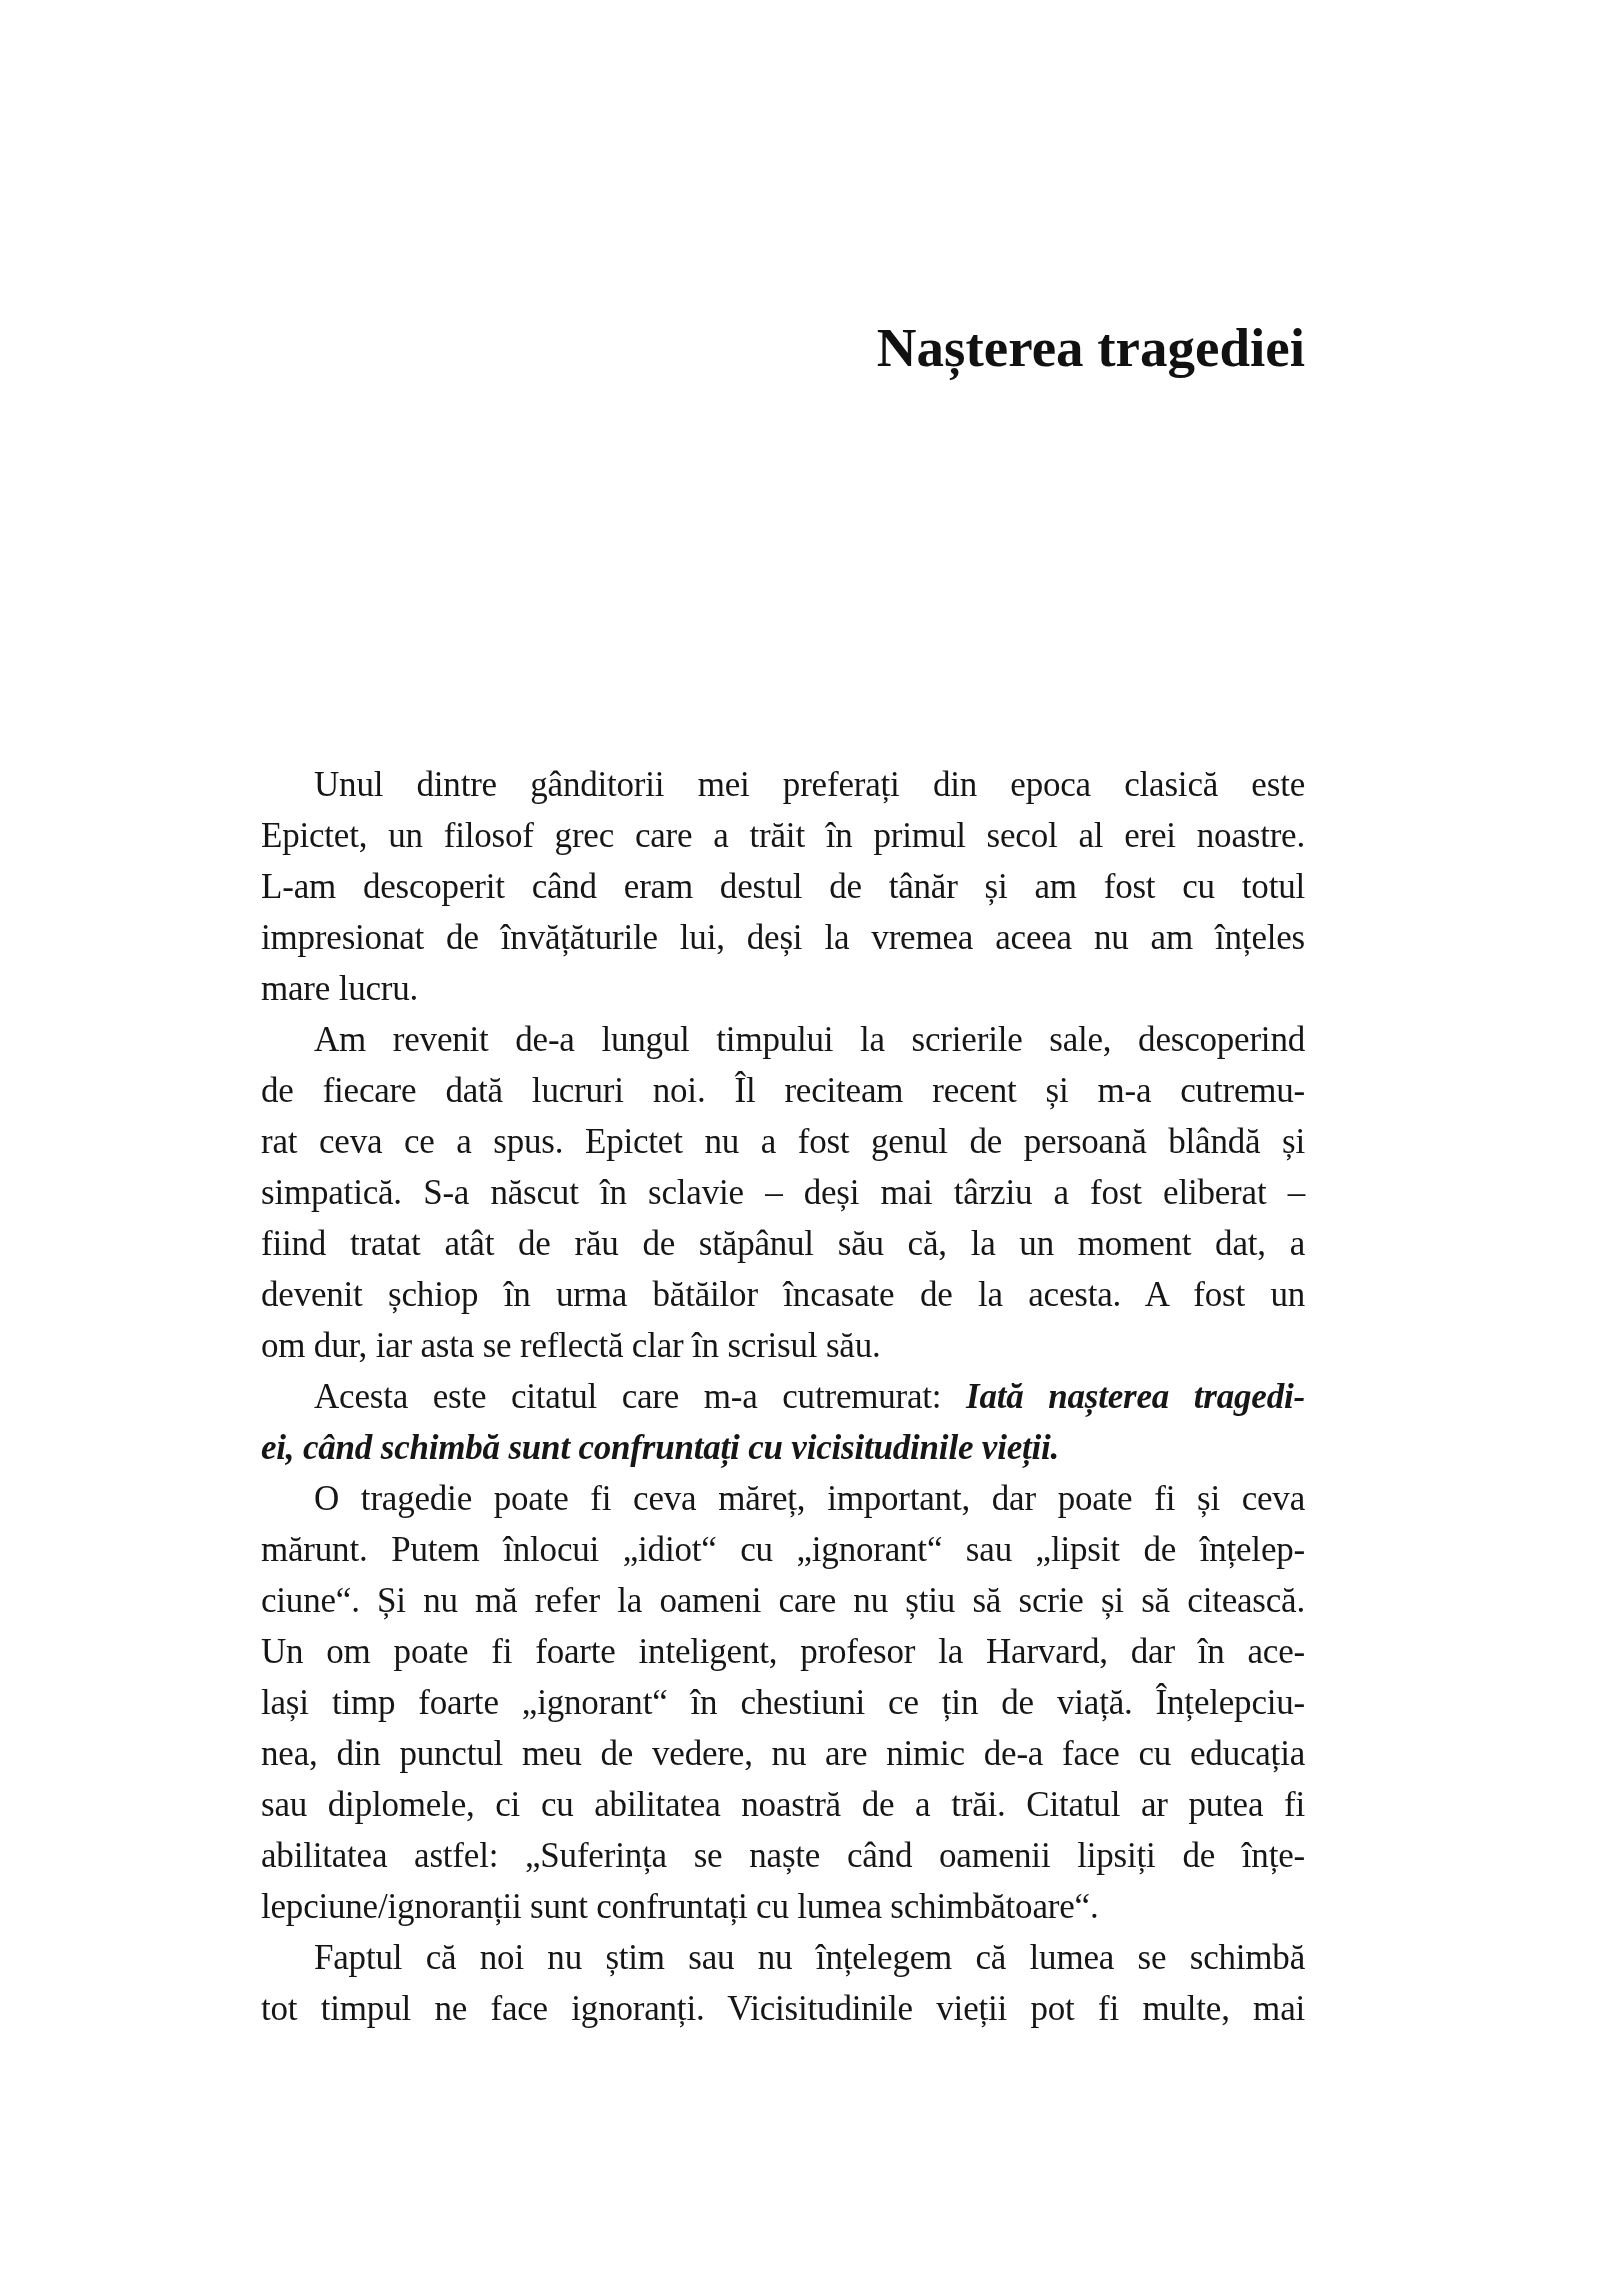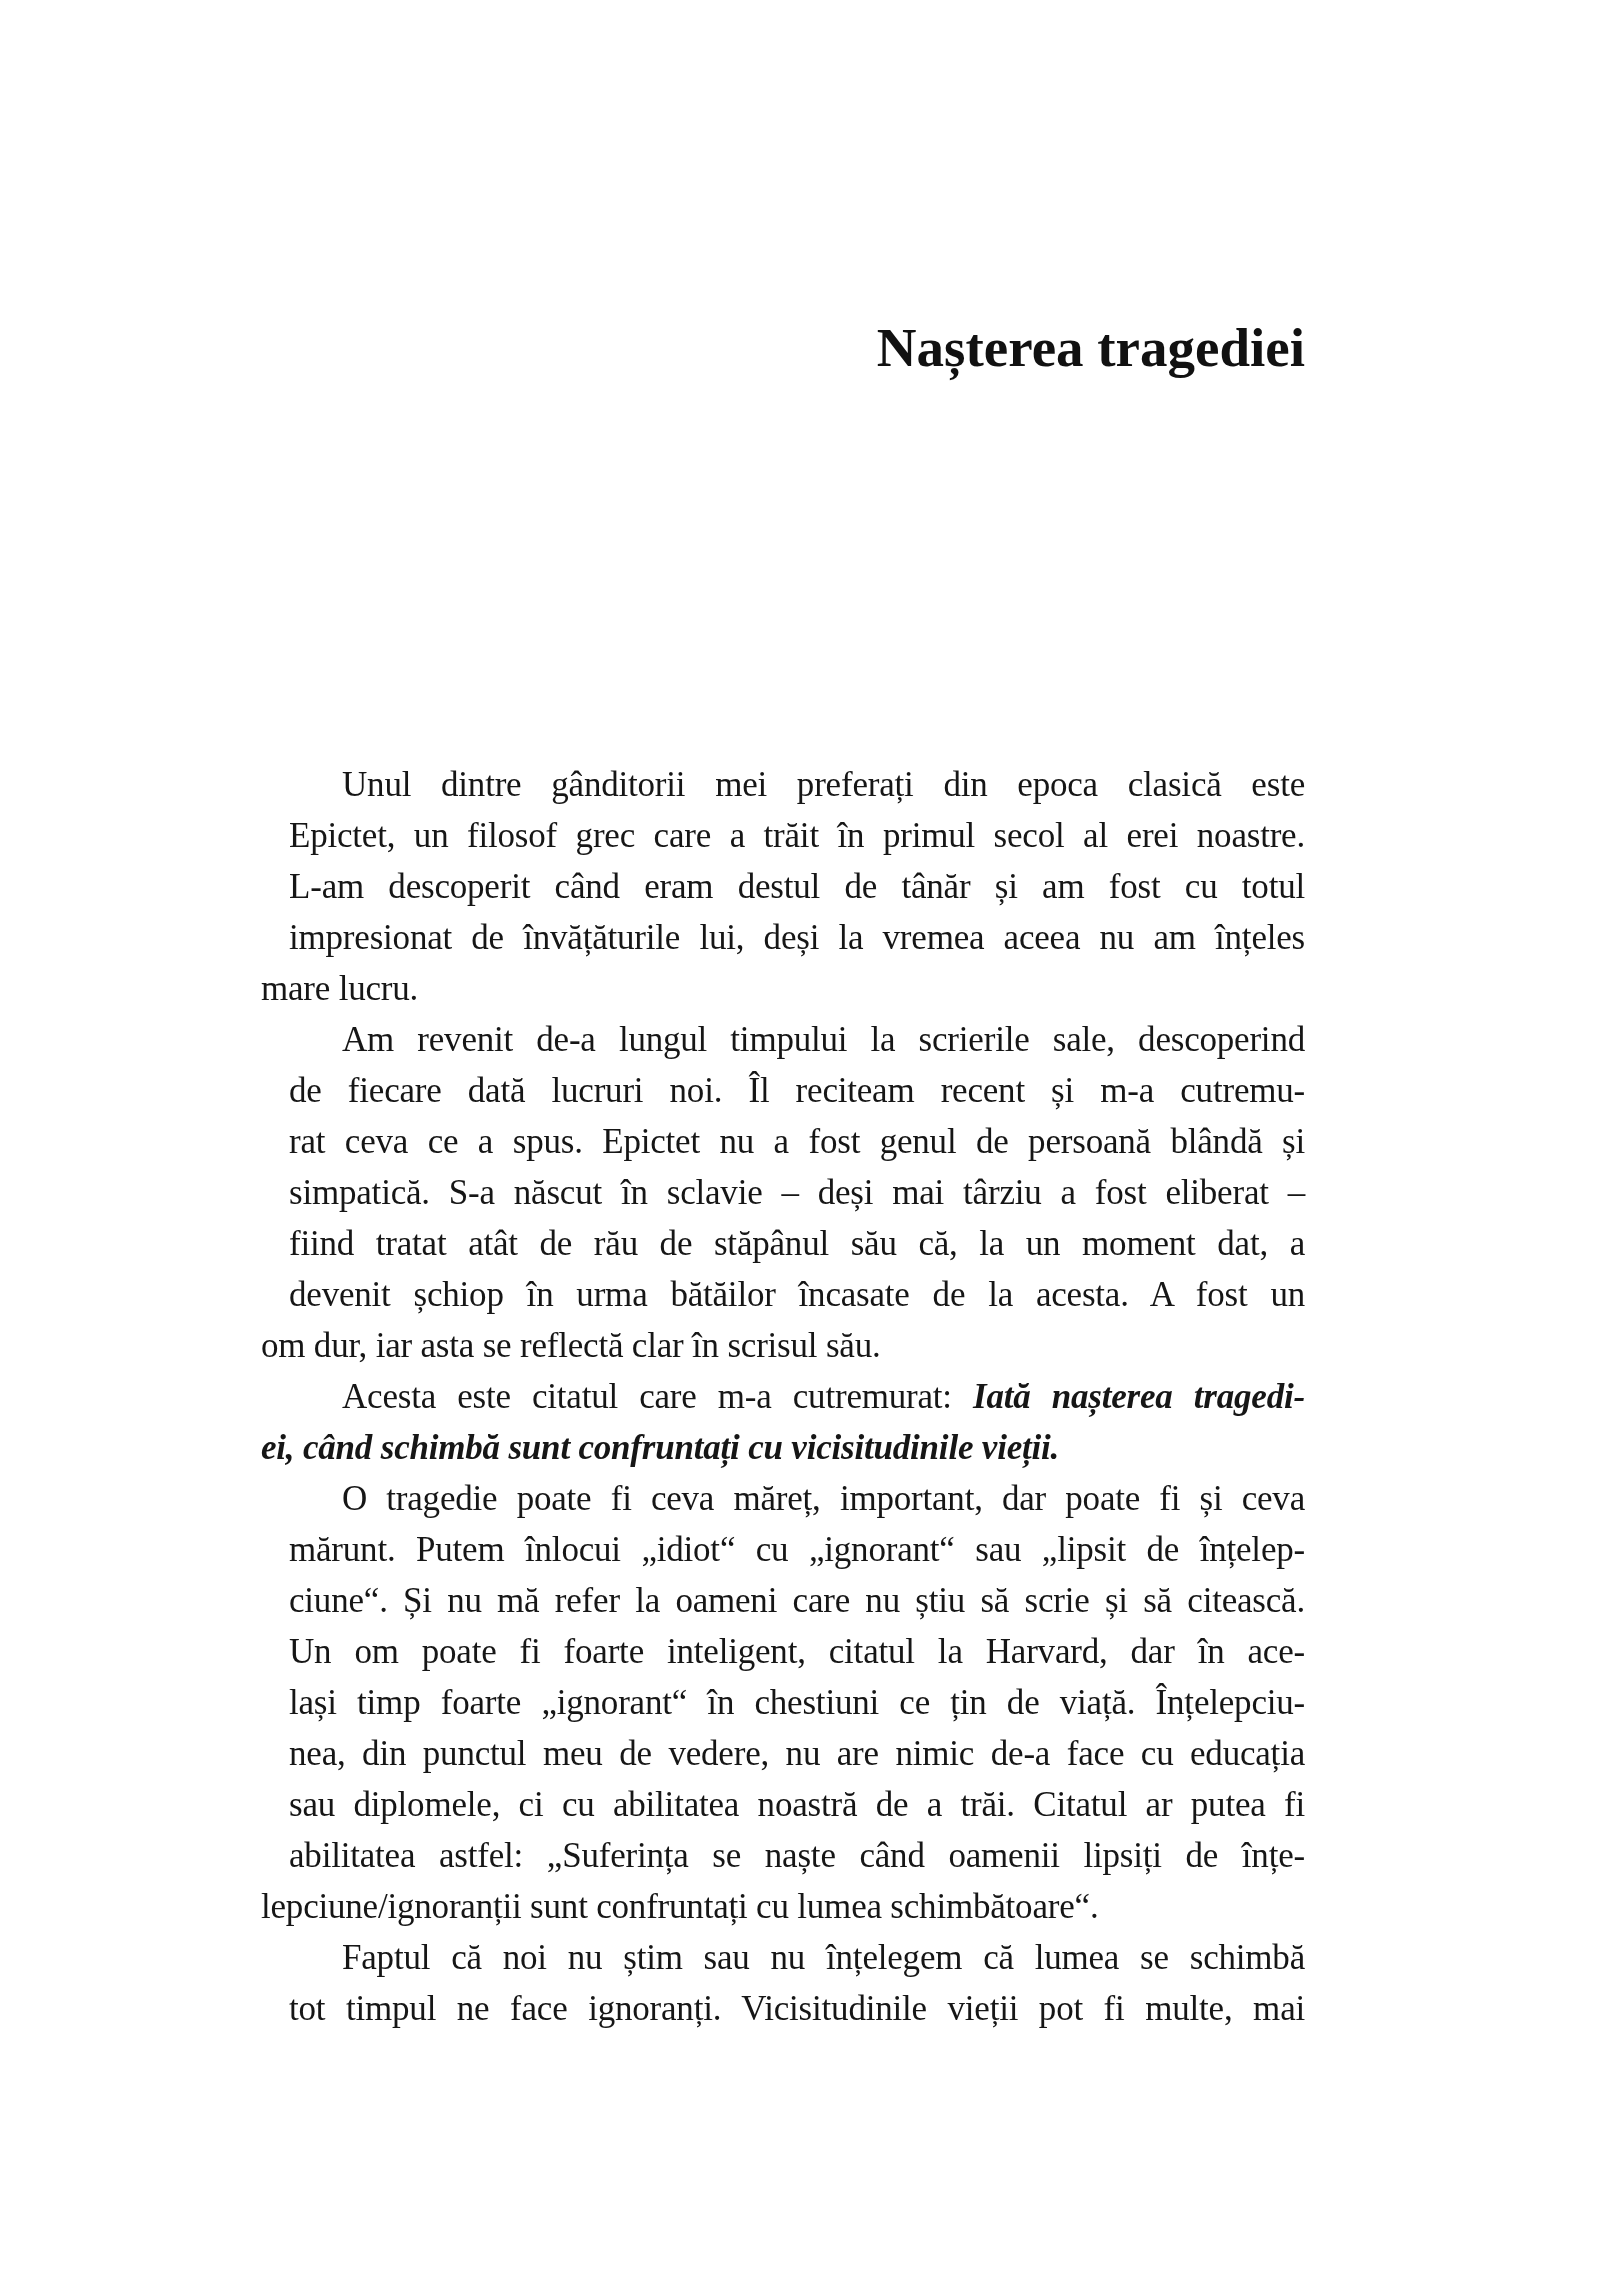--- a/index.html
+++ b/index.html
@@ -46,21 +46,20 @@
     line-height: 51px;
     letter-spacing: -0.2px;
     color: #161616;
   }
   .line {
     text-align: left;
   }
   .line.just {
     text-align: justify;
     text-align-last: justify;
-    margin-left: 28px;
   }
   .line.indent {
     text-indent: 53px;
   }
   .it {
     font-style: italic;
     font-weight: bold;
   }
 </style>
 </head>
@@ -80,21 +79,21 @@
         <div class="line just"><span>rat ceva ce a spus. Epictet nu a fost genul de persoană blândă și</span></div>
         <div class="line just"><span>simpatică. S-a născut în sclavie – deși mai târziu a fost eliberat –</span></div>
         <div class="line just"><span>fiind tratat atât de rău de stăpânul său că, la un moment dat, a</span></div>
         <div class="line just"><span>devenit șchiop în urma bătăilor încasate de la acesta. A fost un</span></div>
         <div class="line"><span>om dur, iar asta se reflectă clar în scrisul său.</span></div>
         <div class="line indent just"><span>Acesta este citatul care m-a cutremurat: </span><span class="it">Iată nașterea tragedi-</span></div>
         <div class="line"><span class="it">ei, când schimbă sunt confruntați cu vicisitudinile vieții.</span></div>
         <div class="line indent just"><span>O tragedie poate fi ceva măreț, important, dar poate fi și ceva</span></div>
         <div class="line just"><span>mărunt. Putem înlocui „idiot“ cu „ignorant“ sau „lipsit de înțelep-</span></div>
         <div class="line just"><span>ciune“. Și nu mă refer la oameni care nu știu să scrie și să citească.</span></div>
-        <div class="line just"><span>Un om poate fi foarte inteligent, citatul la Harvard, dar în ace-</span></div>
+        <div class="line just"><span>Un om poate fi foarte inteligent, profesor la Harvard, dar în ace-</span></div>
         <div class="line just"><span>lași timp foarte „ignorant“ în chestiuni ce țin de viață. Înțelepciu-</span></div>
         <div class="line just"><span>nea, din punctul meu de vedere, nu are nimic de-a face cu educația</span></div>
         <div class="line just"><span>sau diplomele, ci cu abilitatea noastră de a trăi. Citatul ar putea fi</span></div>
         <div class="line just"><span>abilitatea astfel: „Suferința se naște când oamenii lipsiți de înțe-</span></div>
         <div class="line"><span>lepciune/ignoranții sunt confruntați cu lumea schimbătoare“.</span></div>
         <div class="line indent just"><span>Faptul că noi nu știm sau nu înțelegem că lumea se schimbă</span></div>
         <div class="line just"><span>tot timpul ne face ignoranți. Vicisitudinile vieții pot fi multe, mai</span></div>
       </div>
   </div>
 </div>

